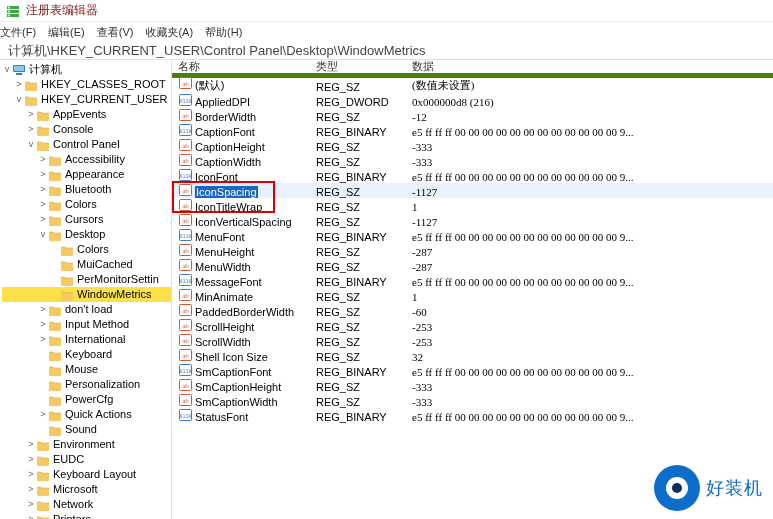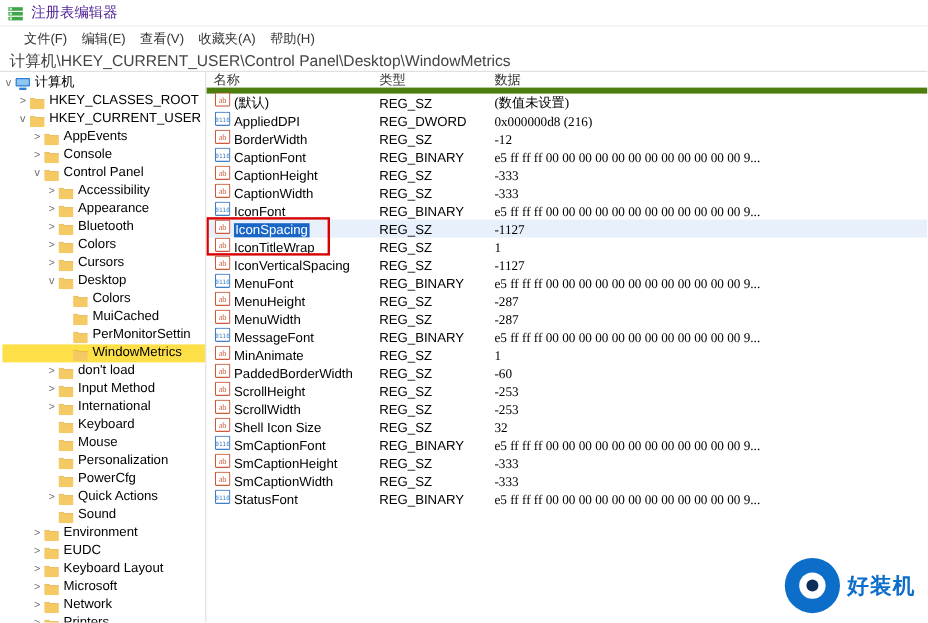--- a/index.html
+++ b/index.html
@@ -19,28 +19,28 @@
     display: flex;
     align-items: center;
     padding: 0 6px;
     border-bottom: 1px solid #eee;
   }
   .titlebar .app-icon {
     width: 14px; height: 14px;
     margin-right: 6px;
     display: inline-flex; align-items: center; justify-content: center;
   }
-  .titlebar .title { font-size: 12px; color: #4c1d95; }
+  .titlebar .title { font-size: 12px; color: #7f1d1d; }
   
   .menubar {
     height: 20px;
     display: flex;
     align-items: center;
     gap: 12px;
-    padding: 0 20px;
+    padding: 0 0;
     font-size: 11px;
     color: #333;
   }
   .menubar .item { white-space: nowrap; }
   
   .addressbar {
     height: 18px;
     padding: 0 8px;
     color: #444;
     font-size: 13px;
@@ -145,21 +145,21 @@
     border-radius: 50%;
     background: #0d6ec9;
     display: flex; align-items: center; justify-content: center;
   }
   .wm-inner {
     width: 22px; height: 22px; border-radius: 50%;
     background: #fff;
     display: flex; align-items: center; justify-content: center;
   }
   .wm-dot { width: 10px; height: 10px; border-radius: 50%; background: #0d2e59; }
-  .wm-text { font-size: 18px; color: #0d6ec9; font-weight: 700; letter-spacing: 1px; }
+  .wm-text { font-size: 18px; color: #0d6ec9; font-weight: 400; letter-spacing: 1px; }
   svg { display: block; }
 </style>
 </head>
 <body>
 
 <div class="titlebar">
   <span class="app-icon">
     <svg width="14" height="14" viewBox="0 0 14 14">
       <rect x="1" y="2" width="12" height="3" fill="#3fa64a"></rect>
       <rect x="1" y="6" width="12" height="3" fill="#3fa64a"></rect>

